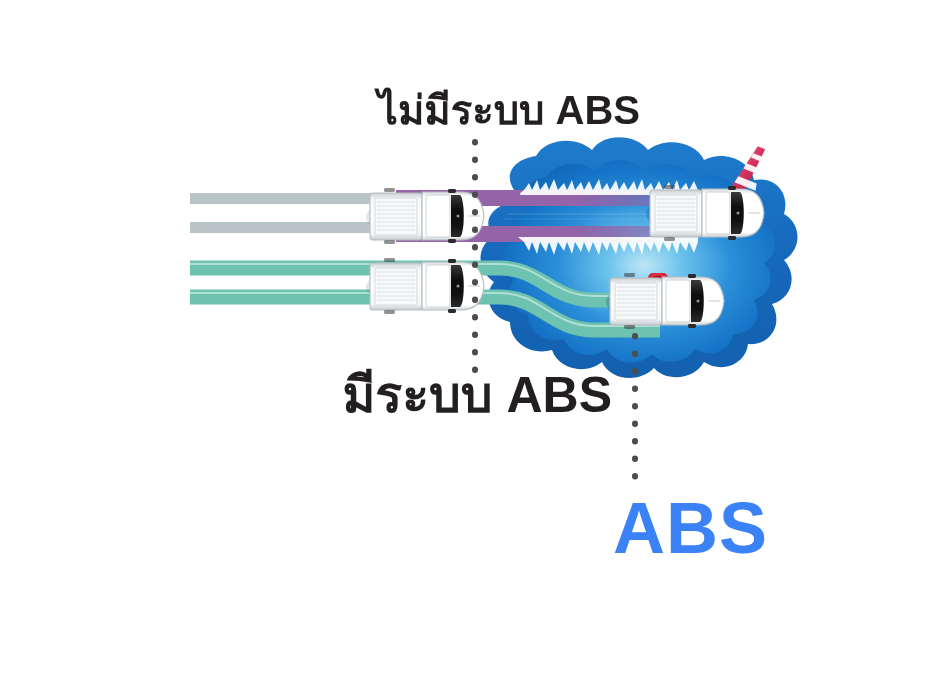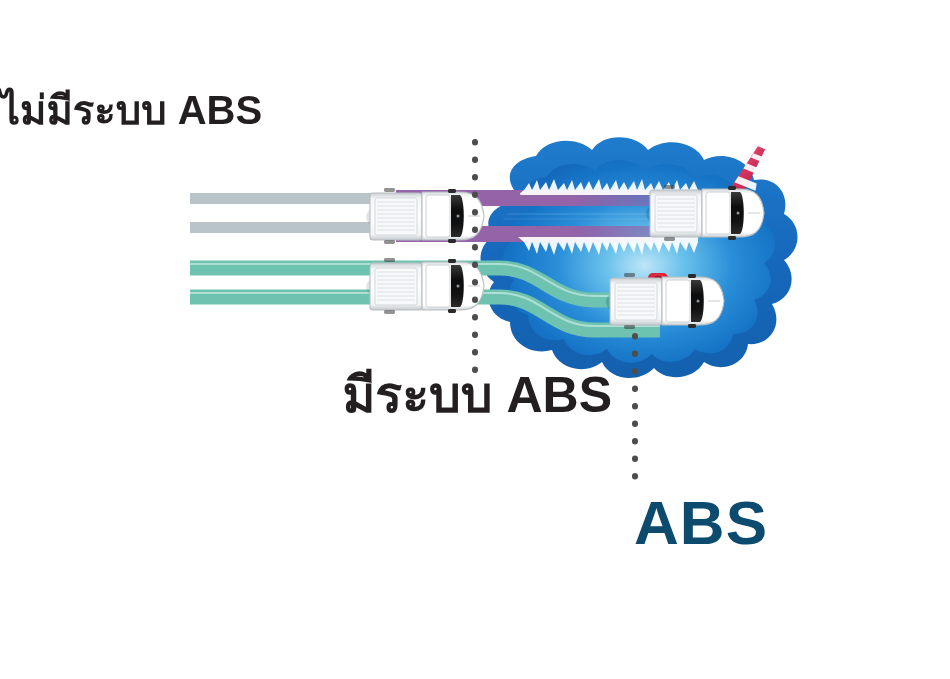--- a/index.html
+++ b/index.html
@@ -9,21 +9,21 @@
     font-family:"Liberation Sans","DejaVu Sans",sans-serif;
     overflow:hidden;
     position:relative;
   }
   #stage{position:absolute;left:0;top:0;width:950px;height:679px;}
   svg.layer{position:absolute;left:0;top:0;width:950px;height:679px;}
 
   .label-no-abs{
     position:absolute;
     left:0; top:88px; width:640px;
-    text-align:left;
+    text-align:right;
     font-size:40px;
     font-weight:bold;
     color:#231f20;
     letter-spacing:0px;
     white-space:nowrap;
     line-height:1.1;
   }
   .label-with-abs{
     position:absolute;
     left:0; top:368px; width:612px;
@@ -31,23 +31,23 @@
     font-size:50px;
     font-weight:bold;
     color:#231f20;
     white-space:nowrap;
     line-height:1.1;
   }
   .label-abs-big{
     position:absolute;
     left:0; top:492px; width:768px;
     text-align:right;
-    font-size:62px;
+    font-size:72px;
     font-weight:bold;
-    color:#0c4a6e;
+    color:#3b82f6;
     letter-spacing:1px;
     white-space:nowrap;
     line-height:1.0;
   }
 </style>
 </head>
 <body>
 
 <div id="stage">
 

